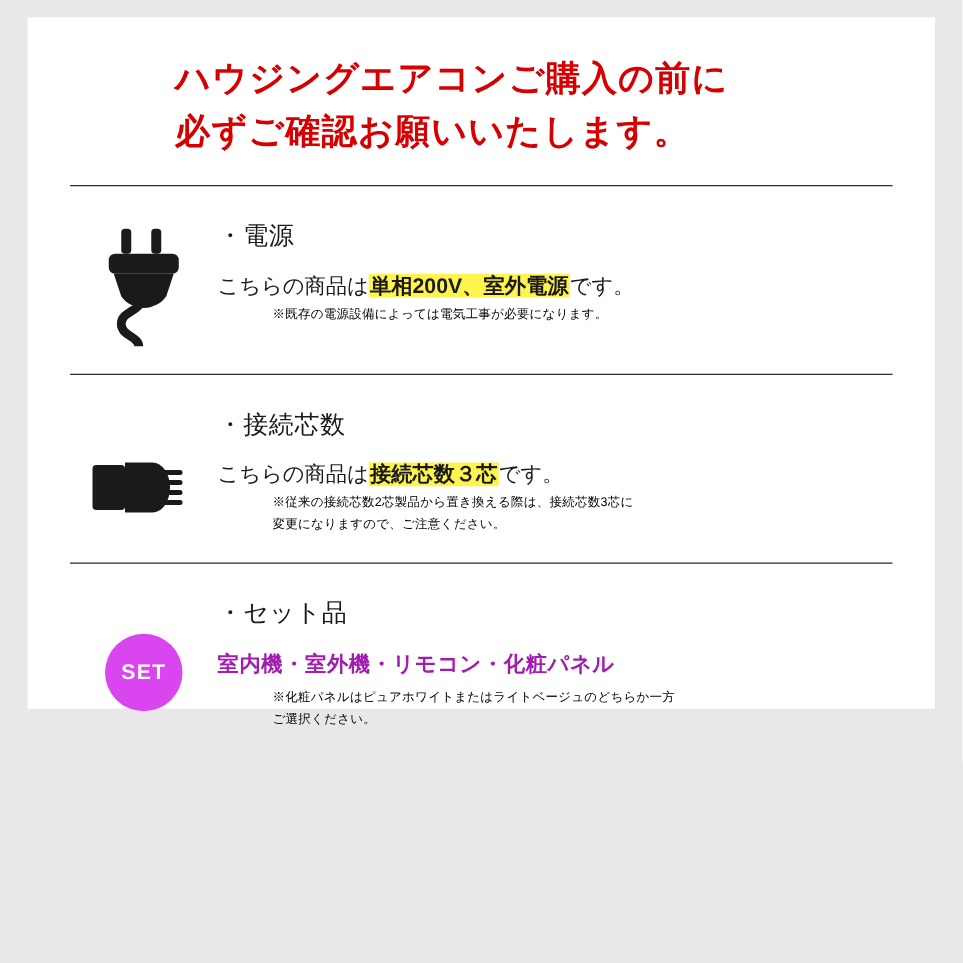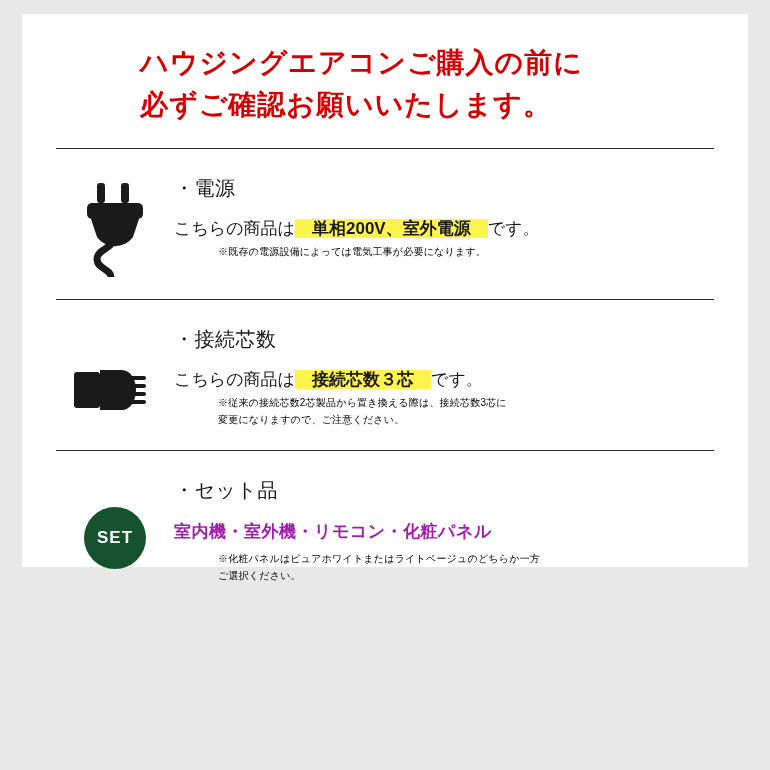--- a/index.html
+++ b/index.html
@@ -75,35 +75,35 @@
   }
   .note-line {
     font-size: 10px;
     color: #000000;
     line-height: 1.65;
     letter-spacing: 0.2px;
     margin-left: 44px;
   }
   .hl {
     background: #fff34d;
-    padding: 0 17px;
+    padding: 0 1px;
     font-weight: bold;
   }
   .red-bold {
     color: #a21caf;
     font-weight: bold;
     font-size: 17px;
     line-height: 1.6;
     letter-spacing: 0.5px;
   }
   .set-circle {
     width: 62px;
     height: 62px;
     border-radius: 50%;
-    background: #14532d;
+    background: #d946ef;
     color: #ffffff;
     display: flex;
     align-items: center;
     justify-content: center;
     font-size: 17px;
     font-weight: bold;
     letter-spacing: 1px;
   }
   .sec3 .icon-col { padding-top: 34px; }
   .sec1 .icon-col { padding-top: 10px; }

